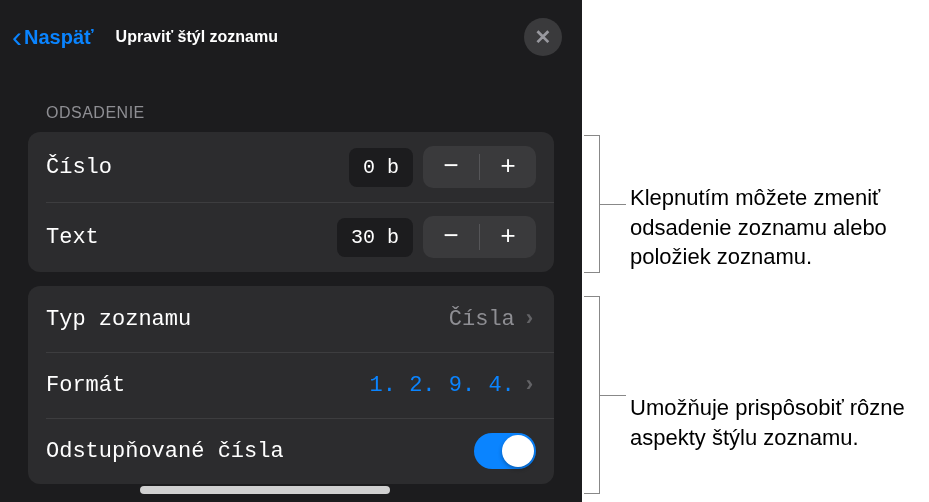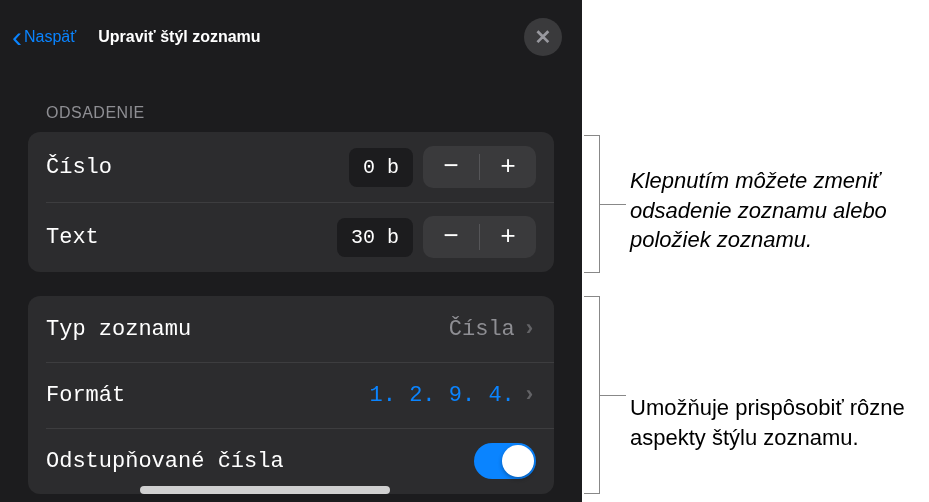--- a/index.html
+++ b/index.html
@@ -31,22 +31,22 @@
       color: #0a84ff;
       cursor: pointer;
     }
     .back-chevron {
       font-size: 30px;
       font-weight: 500;
       line-height: 1;
       margin-right: 2px;
     }
     .back-label {
-      font-size: 16px;
-      font-weight: 400;
+      font-size: 20px;
+      font-weight: 700;
     }
     .title {
       color: #fff;
       font-size: 16px;
       font-weight: 600;
       margin-left: 22px;
       flex: 1;
     }
     .close-btn {
       width: 38px;
@@ -165,41 +165,41 @@
     .toggle-knob {
       position: absolute;
       width: 32px;
       height: 32px;
       background: #fff;
       border-radius: 50%;
       top: 2px;
       right: 2px;
       box-shadow: 0 2px 4px rgba(0,0,0,0.3);
     }
-    .group2 { margin-top: 24px; }
+    .group2 { margin-top: 14px; }
     .scrollbar {
       position: absolute;
       bottom: 8px;
       left: 140px;
       width: 250px;
       height: 8px;
       background: #d0d0d0;
       border-radius: 4px;
     }
     .annotations {
       flex: 1;
       position: relative;
       font-size: 22px;
       color: #000;
       line-height: 1.35;
     }
     .callout {
       position: absolute;
     }
-    .callout-1 { top: 166px; left: 48px; width: 260px; font-style: italic; }
+    .callout-1 { top: 183px; left: 48px; width: 260px; }
     .callout-2 { top: 393px; left: 48px; width: 280px; }
     .bracket {
       position: absolute;
       border: 1px solid #888;
       border-left: none;
     }
     .bracket-line {
         position:absolute;
         height:1px;
         background:#888;

